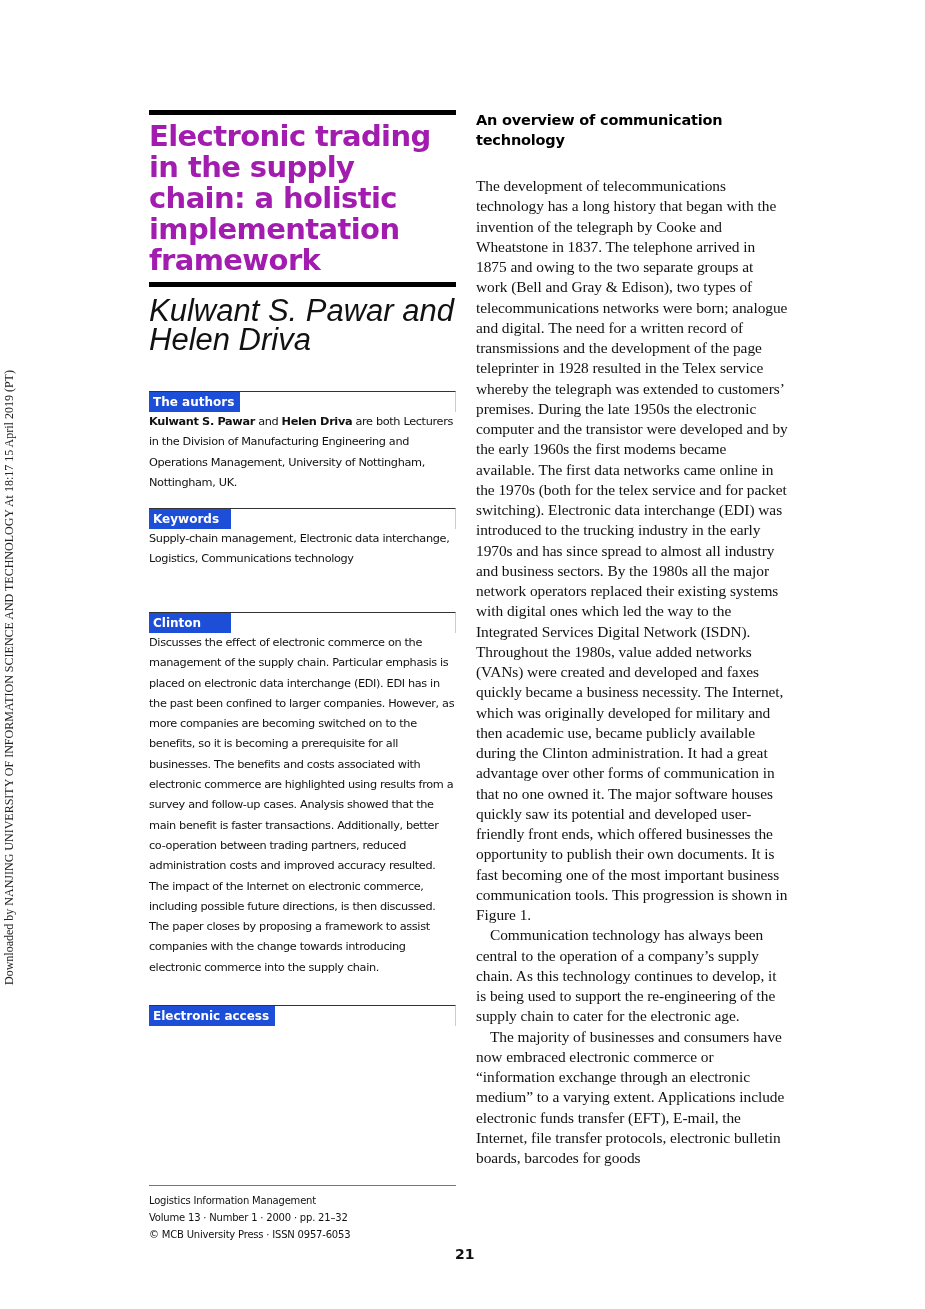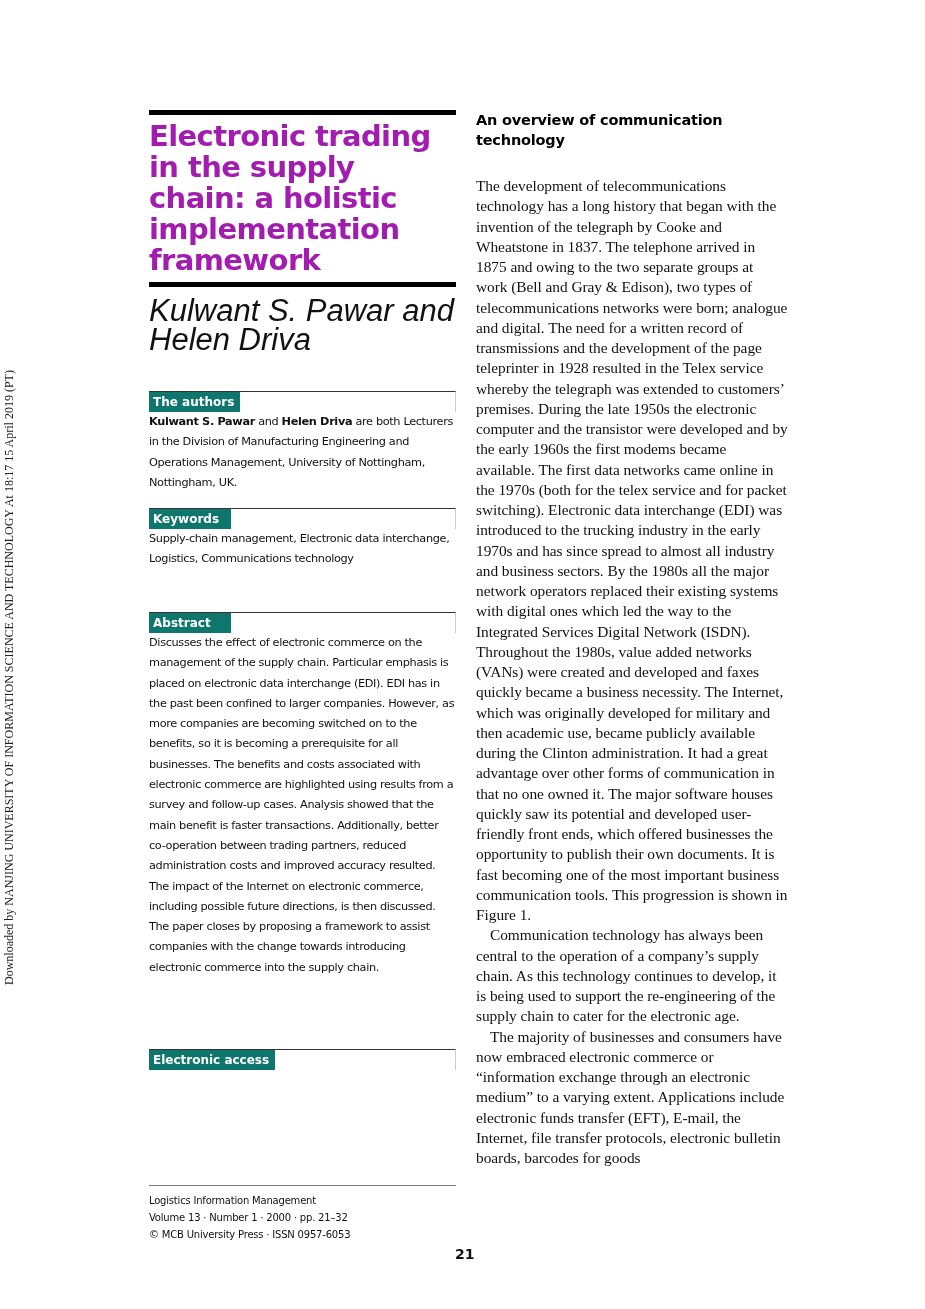--- a/index.html
+++ b/index.html
@@ -20,21 +20,21 @@
   .authors-names {
     font-family: Liberation Sans, sans-serif; font-style: italic;
     font-size: 31px; line-height: 29px; margin-top: 9px; color: #111;
   }
   .section { position: absolute; left: 149px; width: 307px; }
   .sec-head {
     border-top: 1px solid #333; border-right: 1px solid #ccc;
     height: 20px; position: relative;
   }
   .sec-head span {
-    display: inline-block; background: #0f766e; color: #fff;
+    display: inline-block; background: #1d4ed8; color: #fff;
     font-family: "DejaVu Sans", sans-serif; font-weight: bold;
     font-size: 12px; line-height: 20px; padding: 0 6px 0 4px; min-width: 72px;
   }
   .sec-body {
     font-family: "DejaVu Sans", sans-serif; font-size: 11.3px;
     line-height: 20.3px; color: #111;
     letter-spacing: -0.35px;
   }
   .sec-body b { font-weight: bold; }
   .footer-rule { position: absolute; left: 149px; top: 1185px; width: 307px; border-top: 1px solid #777; }
@@ -83,26 +83,26 @@
 
 <div class="section" style="top:508px;">
   <div class="sec-head">
     <span>Keywords</span>
   </div>
   <div class="sec-body">Supply-chain management, Electronic data interchange, Logistics, Communications technology</div>
 </div>
 
 <div class="section" style="top:612px;">
   <div class="sec-head">
-    <span>Abstract</span>
+    <span>Clinton</span>
   </div>
   <div class="sec-body">Discusses the effect of electronic commerce on the management of the supply chain. Particular emphasis is placed on electronic data interchange (EDI). EDI has in the past been confined to larger companies. However, as more companies are becoming switched on to the benefits, so it is becoming a prerequisite for all businesses. The benefits and costs associated with electronic commerce are highlighted using results from a survey and follow-up cases. Analysis showed that the main benefit is faster transactions. Additionally, better co-operation between trading partners, reduced administration costs and improved accuracy resulted. The impact of the Internet on electronic commerce, including possible future directions, is then discussed. The paper closes by proposing a framework to assist companies with the change towards introducing electronic commerce into the supply chain.</div>
 </div>
 
-<div class="section" style="top:1049px;">
+<div class="section" style="top:1005px;">
   <div class="sec-head">
     <span>Electronic access</span>
   </div>
 </div>
 
 <div class="footer-rule"></div>
 <div class="footer">
   <div>Logistics Information Management</div>
   <div>Volume 13 · Number 1 · 2000 · pp. 21–32</div>
   <div>© MCB University Press · ISSN 0957-6053</div>

